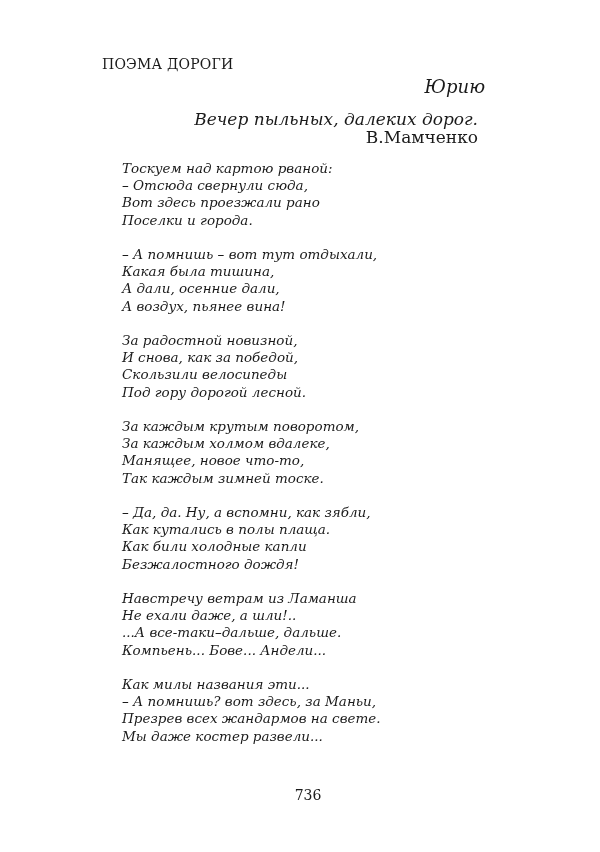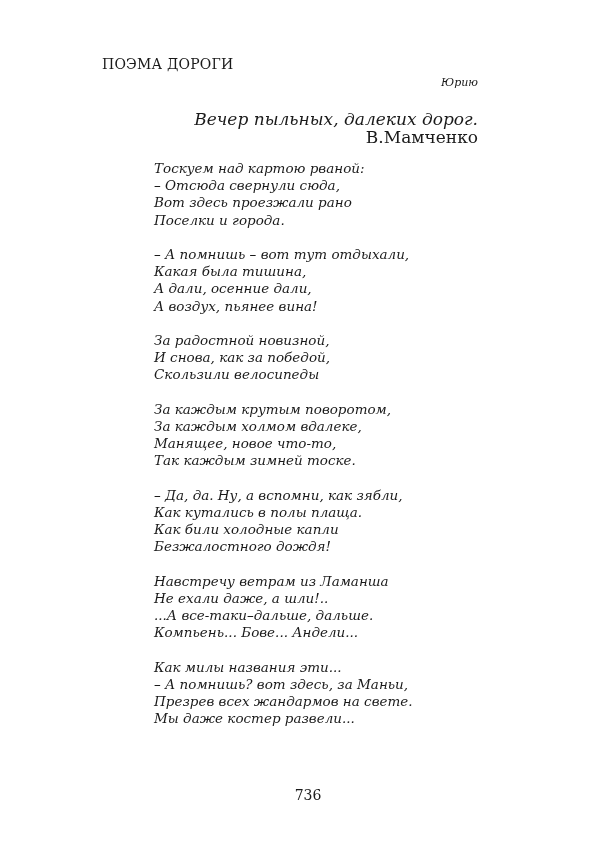--- a/index.html
+++ b/index.html
@@ -23,23 +23,23 @@
     .title {
       position: absolute;
       left: 102px;
       top: 56px;
       font-size: 14px;
       letter-spacing: 0.2px;
       font-style: normal;
     }
     .dedication {
       position: absolute;
-      right: 122px;
+      right: 115px;
       top: 76px;
-      font-size: 11px;
+      font-size: 18px;
       font-style: italic;
     }
     .epigraph {
       position: absolute;
       right: 122px;
       top: 110px;
       text-align: right;
       font-size: 17px;
       line-height: 18px;
     }
@@ -52,21 +52,20 @@
       font-size: 13.5px;
       font-style: italic;
       line-height: 17.2px;
     }
     .stanza {
       margin: 0 0 17.2px 0;
     }
     .line {
       display: block;
       white-space: nowrap;
-      margin-left: 32px;
     }
     .page-number {
       position: absolute;
       left: 0;
       width: 600px;
       top: 787px;
       text-align: center;
       font-size: 14px;
       padding-left: 8px;
     }
@@ -93,20 +92,21 @@
     <div class="stanza">
       <span class="line">– А помнишь – вот тут отдыхали,</span>
       <span class="line">Какая была тишина,</span>
       <span class="line">А дали, осенние дали,</span>
       <span class="line">А воздух, пьянее вина!</span>
     </div>
     <div class="stanza">
       <span class="line">За радостной новизной,</span>
       <span class="line">И снова, как за победой,</span>
       <span class="line">Скользили велосипеды</span>
+      <span class="line">Под гору дорогой лесной.</span>
     </div>
     <div class="stanza">
       <span class="line">За каждым крутым поворотом,</span>
       <span class="line">За каждым холмом вдалеке,</span>
       <span class="line">Манящее, новое что-то,</span>
       <span class="line">Так каждым зимней тоске.</span>
     </div>
     <div class="stanza">
       <span class="line">– Да, да. Ну, а вспомни, как зябли,</span>
       <span class="line">Как кутались в полы плаща.</span>

